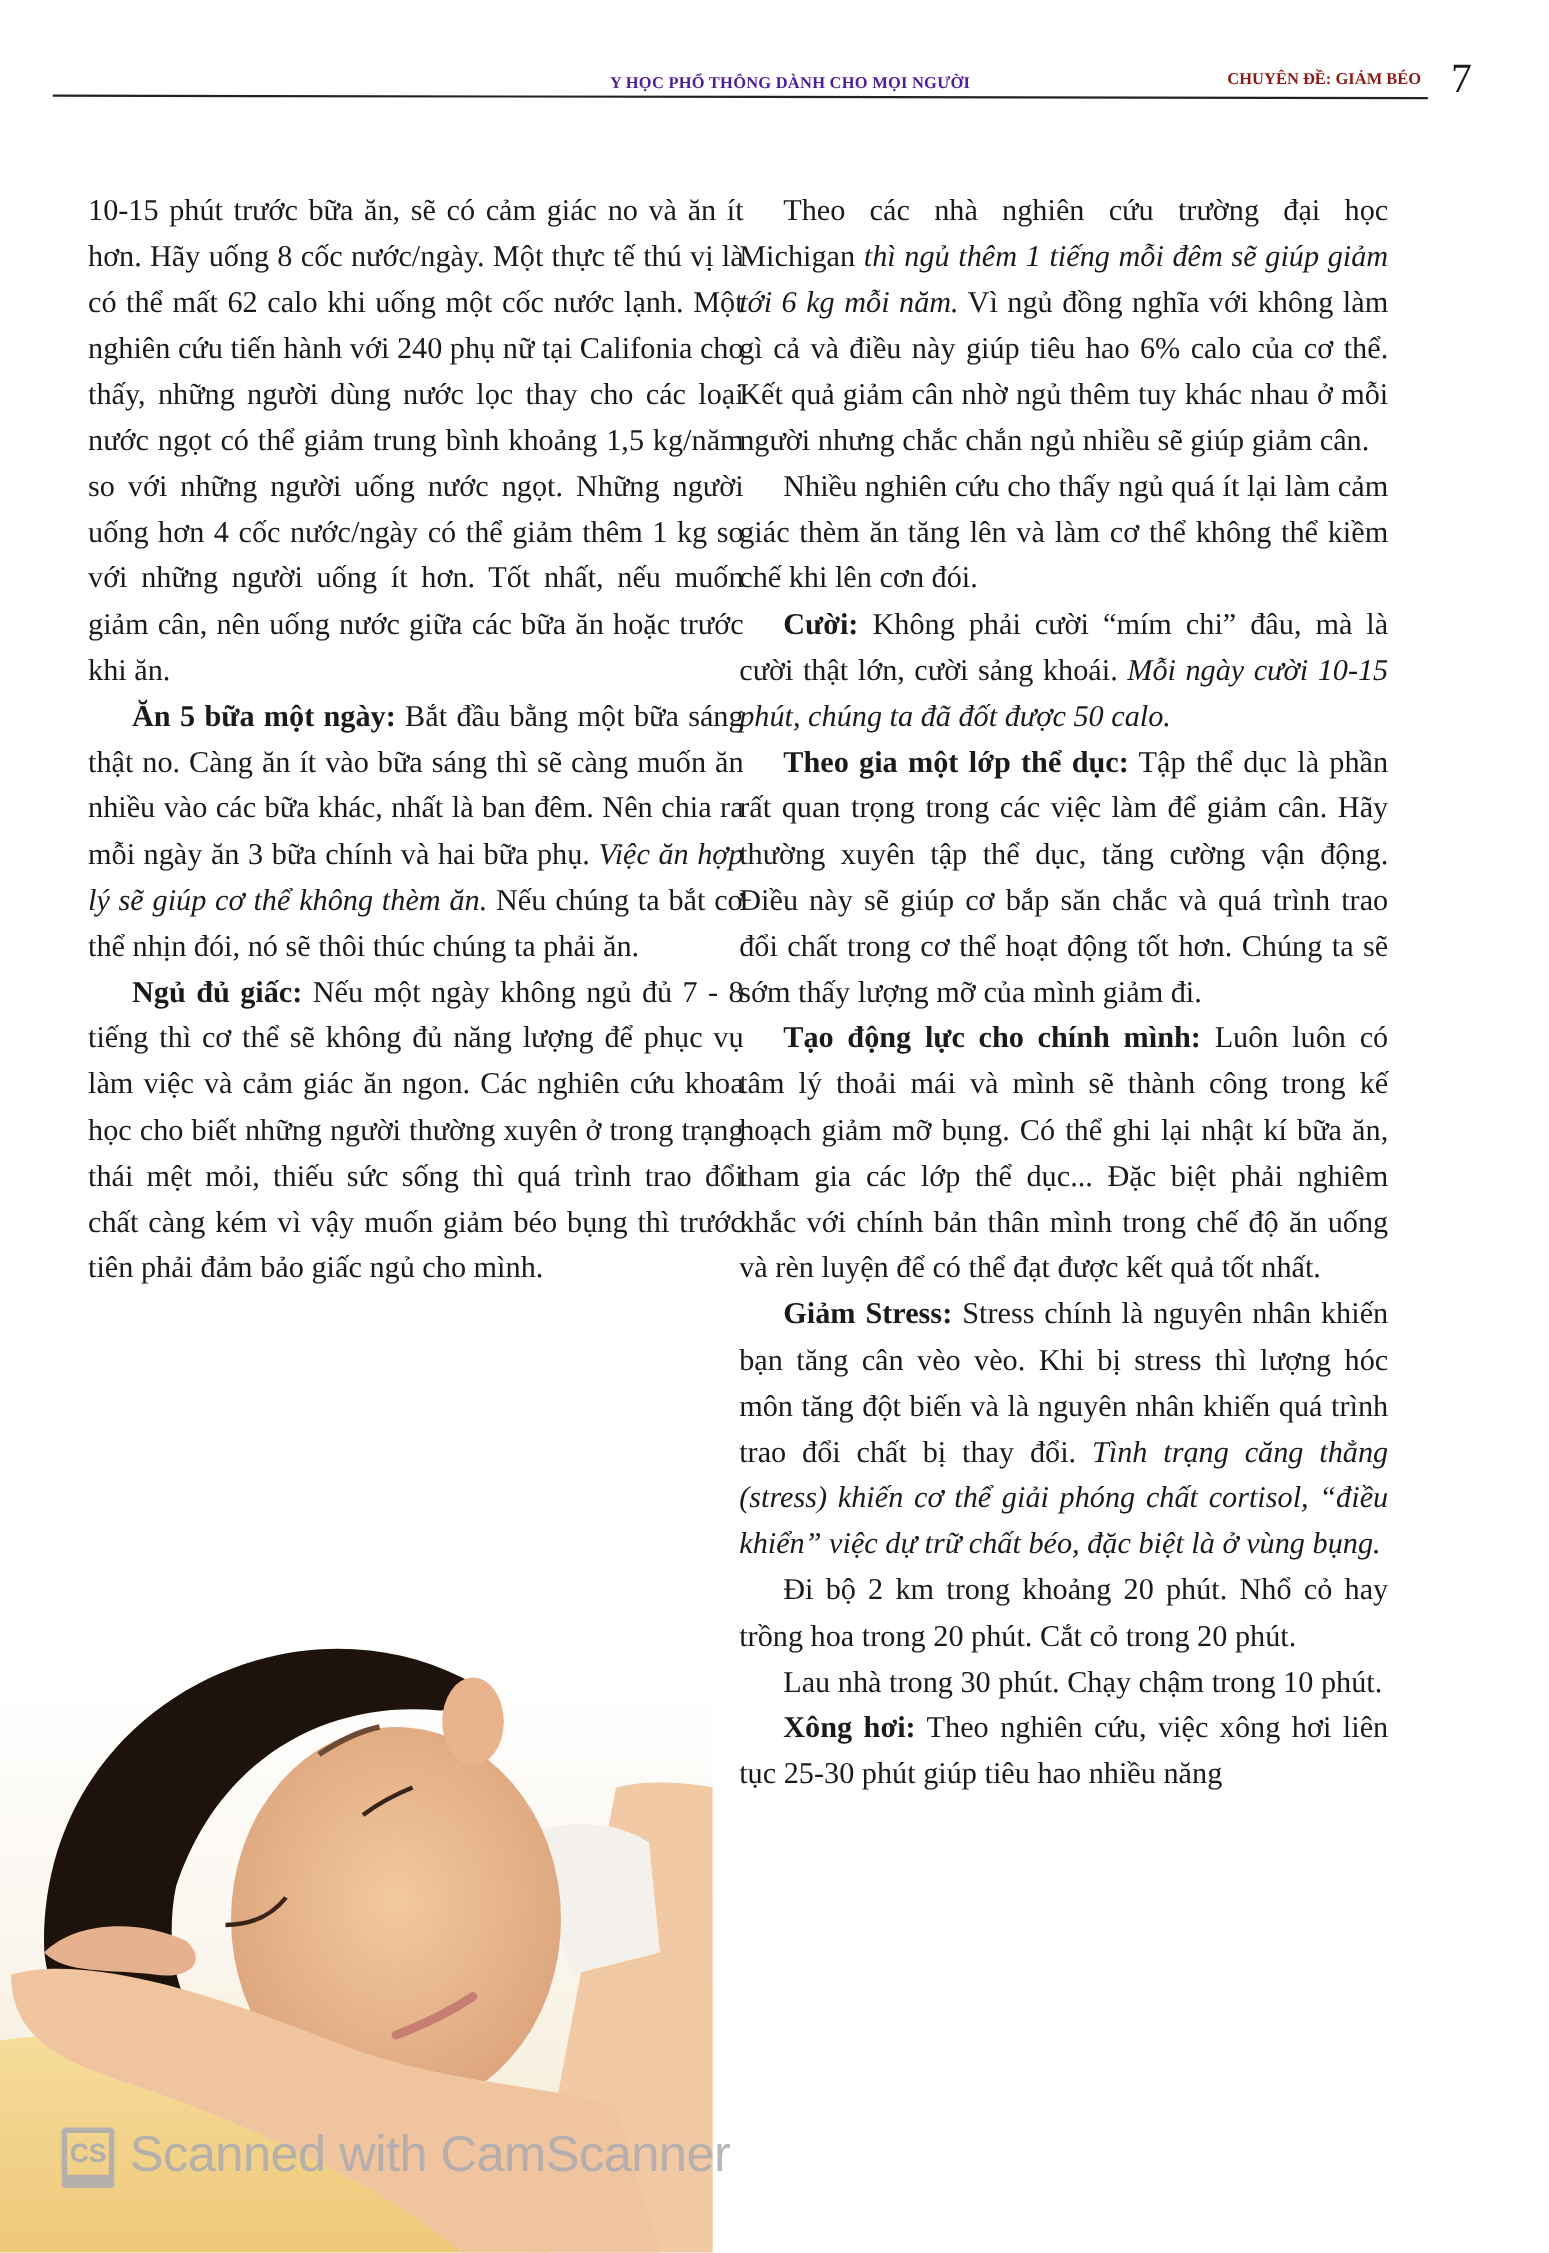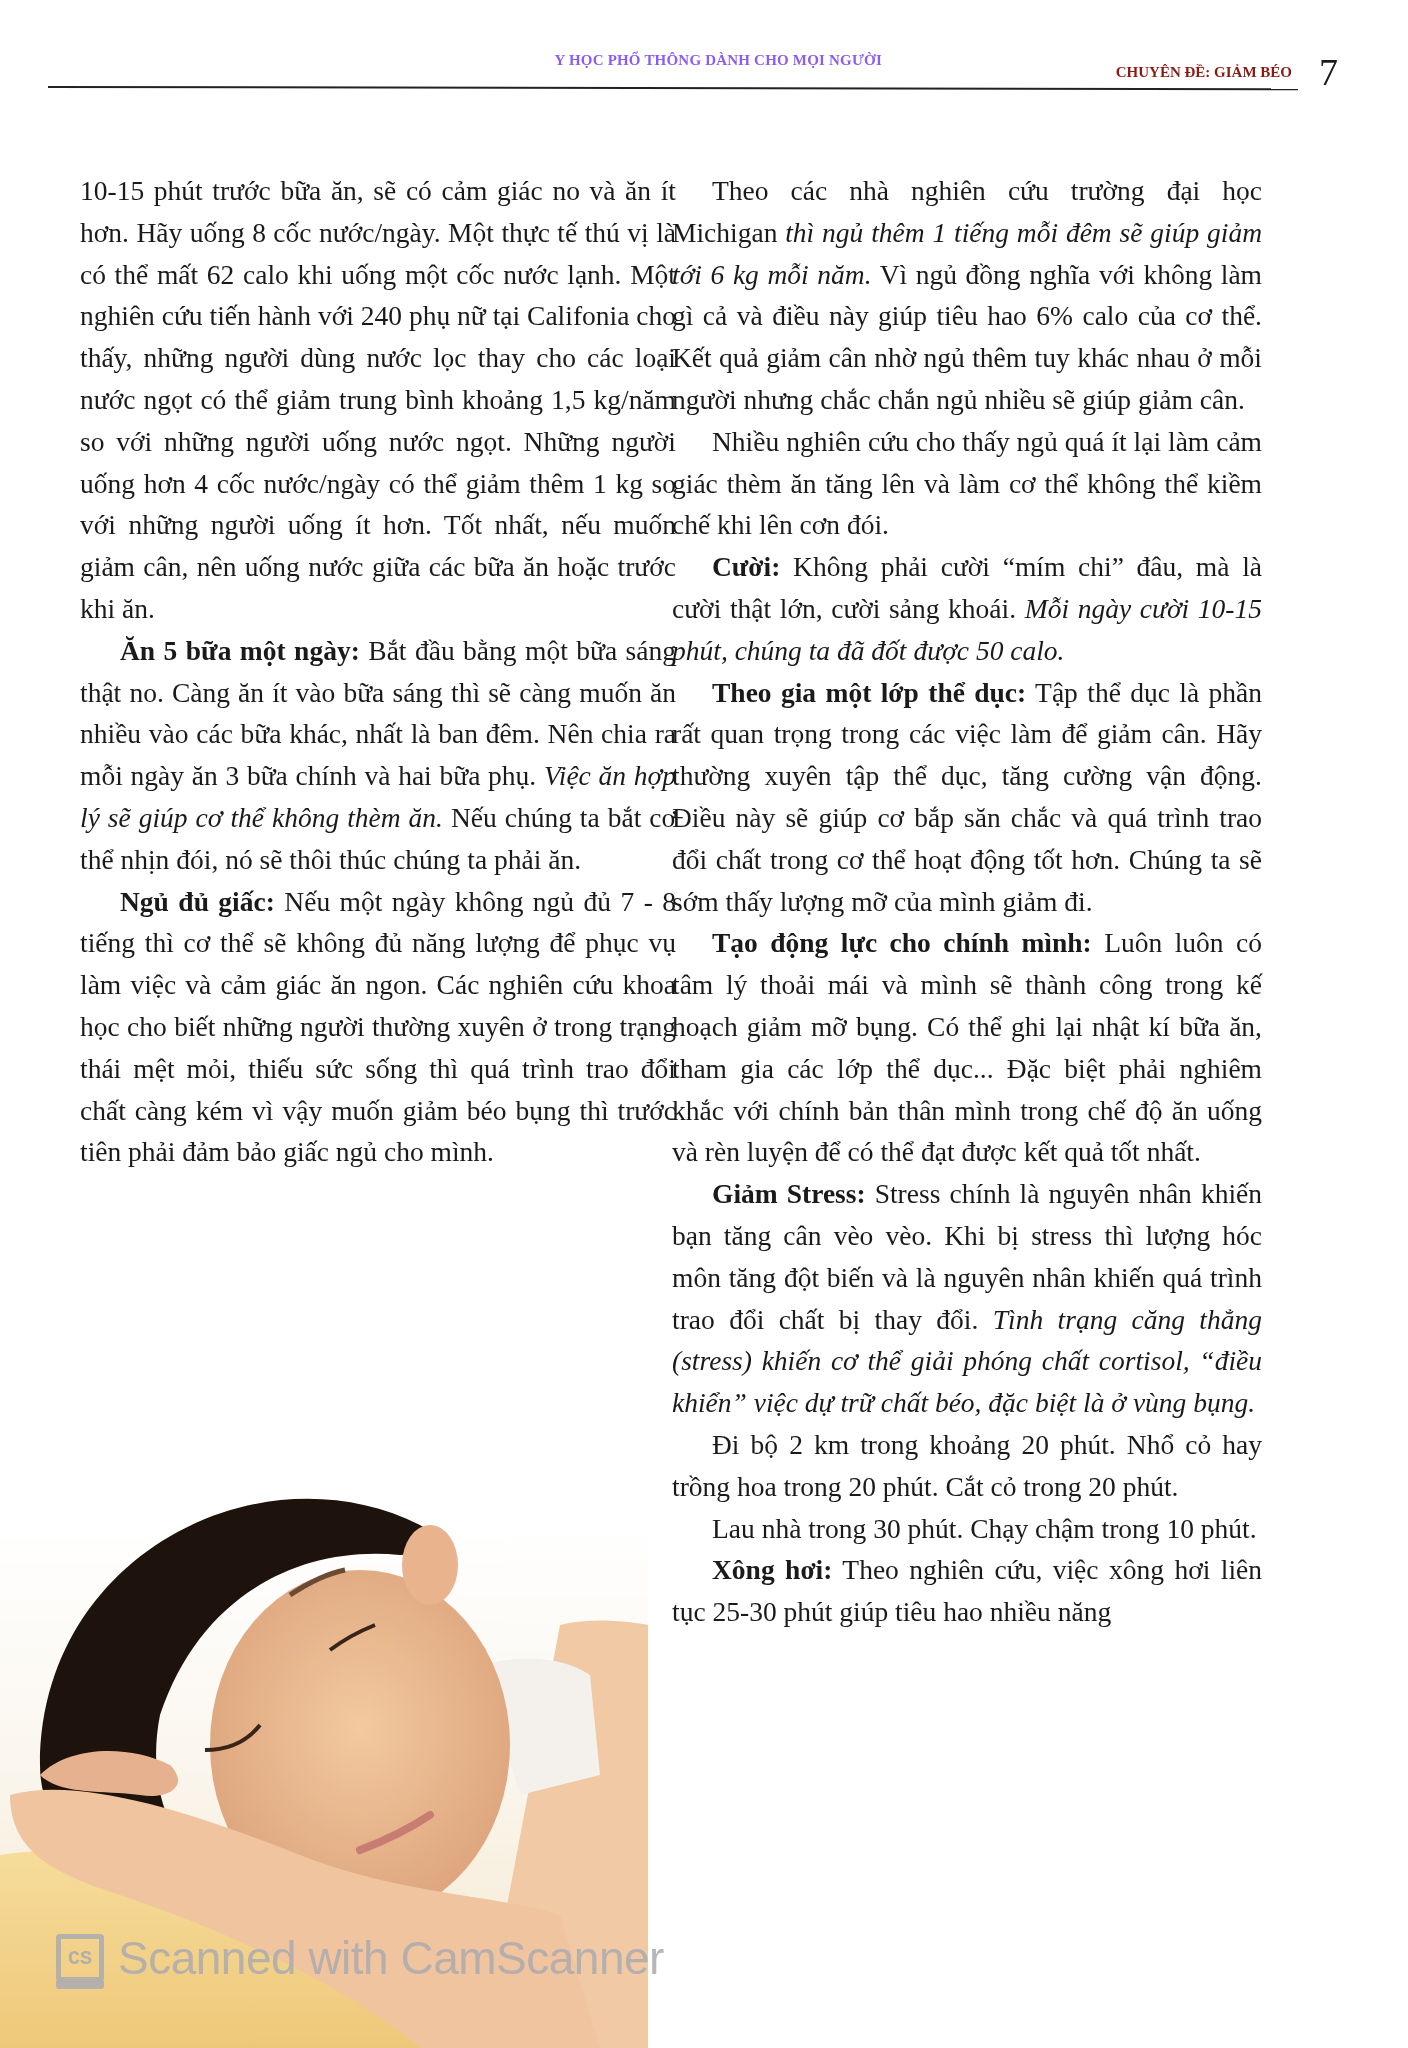--- a/index.html
+++ b/index.html
@@ -6,23 +6,23 @@
   body {
     width: 1408px; height: 2048px; position: relative; overflow: hidden;
     background: #ffffff;
     font-family: "Liberation Serif", "DejaVu Serif", serif;
     color: #1a1a1a;
   }
   .running-head {
     position: absolute; top: 52px; left: 0; width: 1408px; height: 40px;
   }
   .running-head .series {
-    position: absolute; right: 526px; top: 0;
+    position: absolute; right: 526px; top: 16px;
     font-family: "Liberation Serif", serif; font-weight: bold;
-    font-size: 15px; letter-spacing: 0.2px; color: #8b5cf6;
+    font-size: 15px; letter-spacing: 0.2px; color: #4c1d95;
   }
   .running-head .topic {
     position: absolute; right: 116px; top: 12px;
     font-family: Liberation Serif, serif; font-weight: bold;
     font-size: 15px; color: #8a1a12; margin-left: 32px;
   }
   .running-head .page-num {
     position: absolute; right: 70px; top: -2px;
     font-family: "Liberation Serif", serif; font-size: 38px; color: #1a1a1a;
   }
@@ -51,21 +51,21 @@
   .watermark {
     position: absolute; left: 56px; top: 1928px; height: 60px;
     display: flex; align-items: center; gap: 14px;
     color: rgba(170,170,175,0.85);
     font-family: "Liberation Sans", "DejaVu Sans", sans-serif;
   }
   .wm-logo {
     width: 48px; height: 48px; border: 5px solid rgba(170,170,175,0.85);
     border-radius: 4px; box-sizing: border-box; position: relative;
     display: flex; align-items: center; justify-content: center;
-    font-weight: bold; font-size: 20px; color: rgba(170,170,175,0.9); font-family: Liberation Mono, monospace;
+    font-weight: bold; font-size: 24px; color: rgba(170,170,175,0.9);
   }
   .wm-logo::after {
     content: ""; position: absolute; left: -5px; right: -5px; bottom: -12px;
     height: 8px; background: rgba(170,170,175,0.85); border-radius: 0 0 3px 3px;
   }
   .wm-text { font-size: 46px; letter-spacing: -0.5px; white-space: nowrap; }
 </style>
 </head>
 <body>
 

